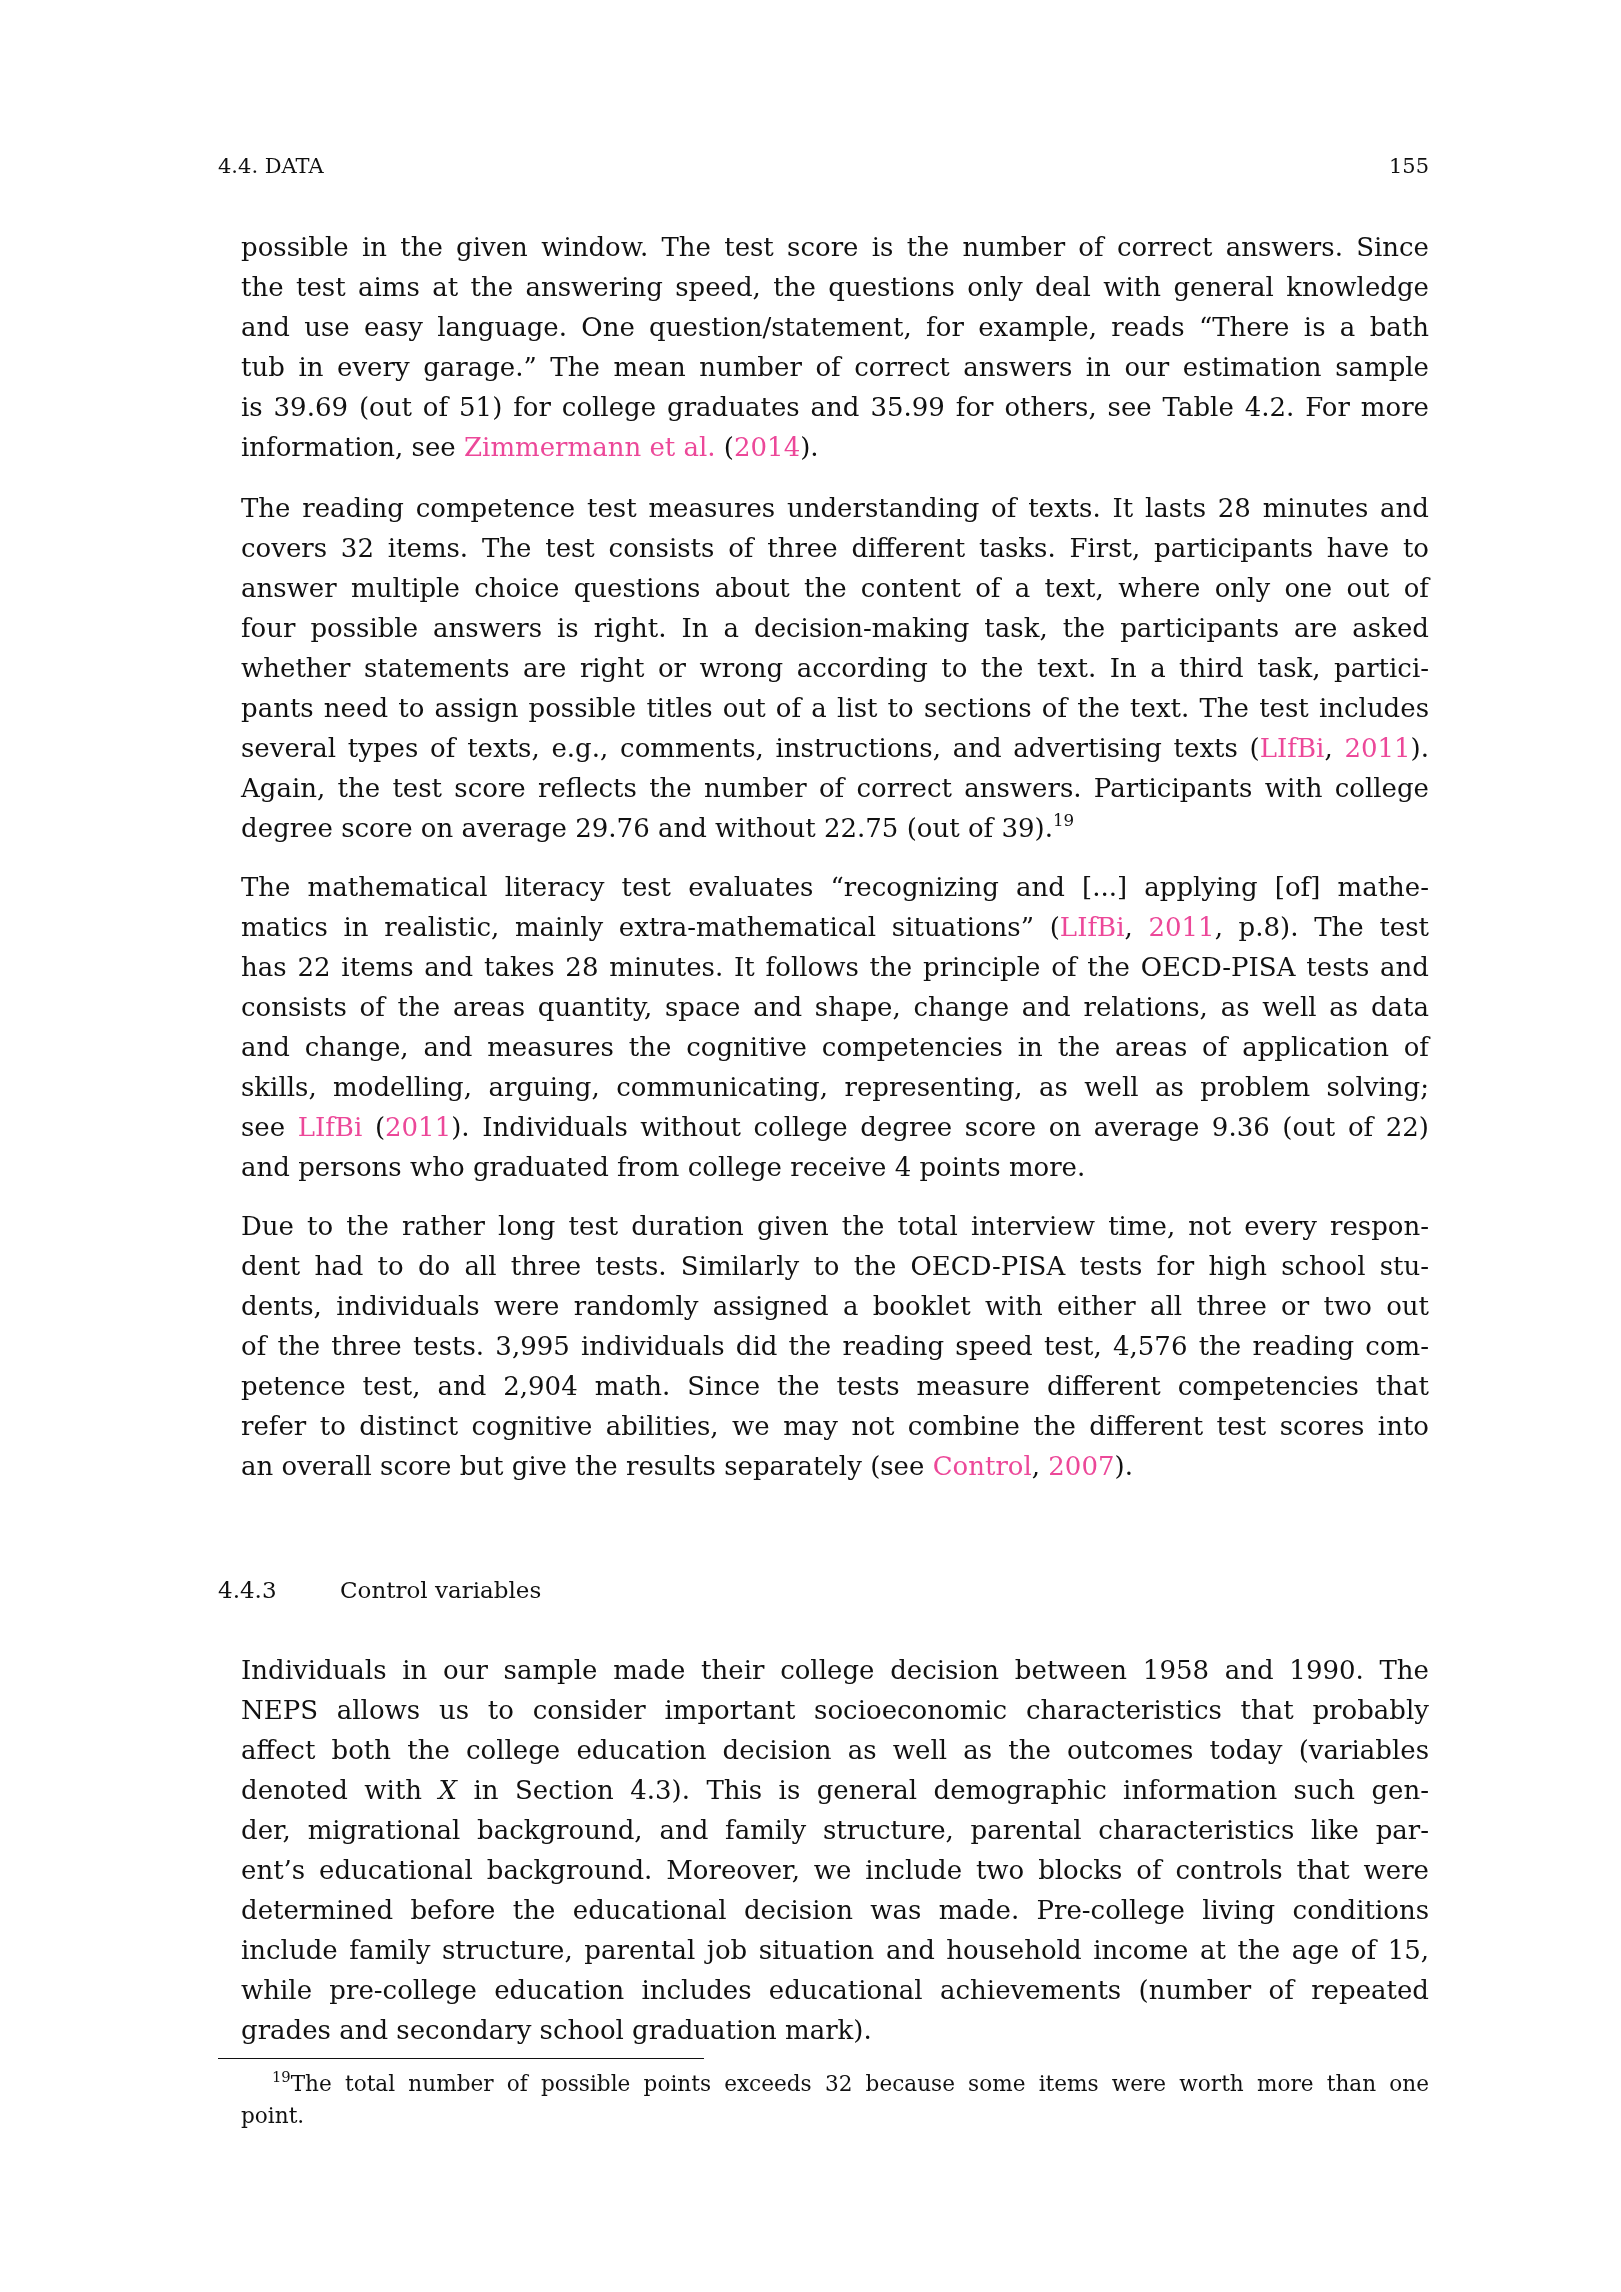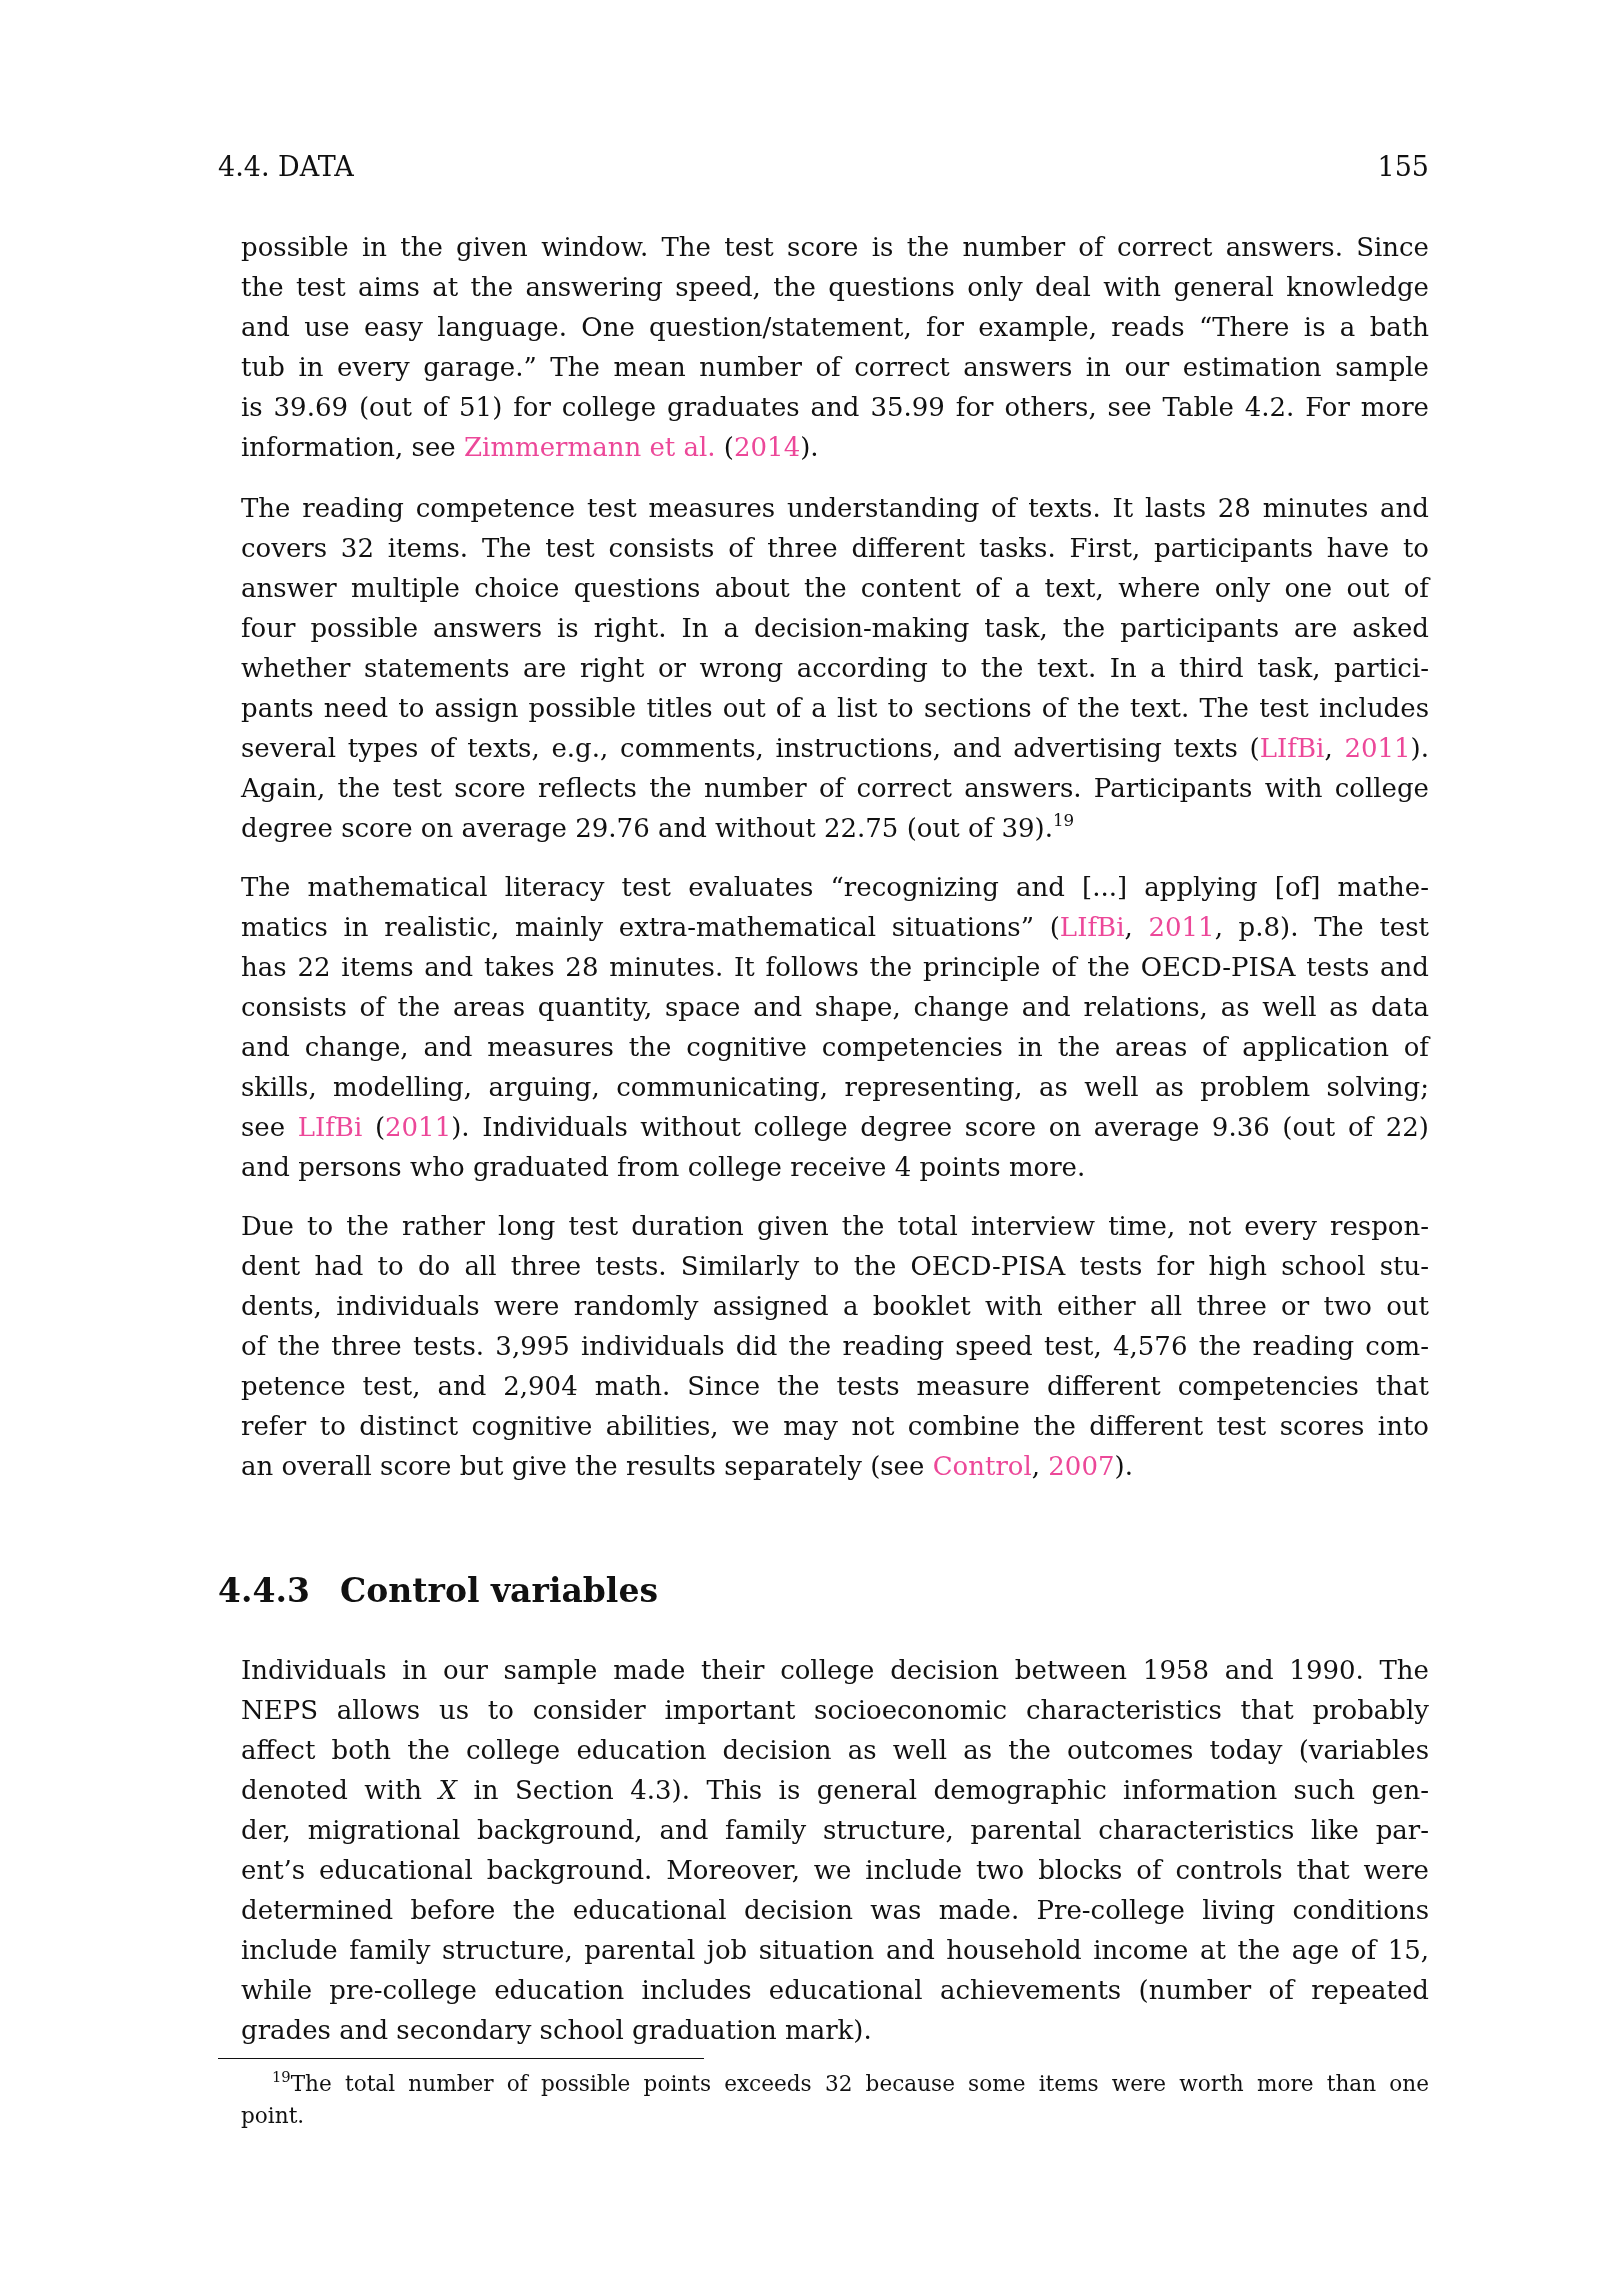--- a/index.html
+++ b/index.html
@@ -1,28 +1,28 @@
 <!DOCTYPE html>
 <html><head>
   <meta charset="utf-8">
   <style>
     html, body { margin: 0; padding: 0; background: #ffffff; }
     body { width: 1621px; height: 2293px; position: relative; overflow: hidden;
            font-family: "DejaVu Serif", "Liberation Serif", serif; color: #111111; }
     .page { position: absolute; left: 218px; top: 0; width: 1211px; }
     .running-head { position: absolute; top: 147px; left: 0; width: 1211px; height: 39px;
-                    font-size: 27px; line-height: 39px; }
+                    font-size: 21px; line-height: 39px; }
     .running-head .left { position: absolute; left: 0; top: 0; }
     .running-head .right { position: absolute; right: 0; top: 0; }
     .para { position: absolute; left: 0; width: 1211px; font-size: 26px; line-height: 40px; }
     .line { display: block; height: 40px; white-space: nowrap; text-align: justify; text-align-last: justify; margin-left: 23px; }
     .line.last { text-align-last: left; }
     a.cite { color: #ec4899; text-decoration: none; }
     sup.fn { font-size: 16.7px; vertical-align: 10.8px; line-height: 0; }
-    .heading { position: absolute; left: 0; top: 1566px; font-size: 33px; font-weight: bold; line-height: 49px; white-space: nowrap; }
+    .heading { position: absolute; left: 0; top: 1566px; font-size: 23px; font-weight: normal; line-height: 49px; white-space: nowrap; }
     .heading .num { display: inline-block; width: 122px; }
     .fn-rule { position: absolute; left: 0; top: 2058px; width: 486px; height: 0; border-top: 1.5px solid #111; }
     .footnote { position: absolute; left: 0; top: 2068px; width: 1211px; font-size: 21.6px; line-height: 32px; }
     .footnote .line { height: 32px; }
     .footnote .indent { padding-left: 31px; }
     .footnote sup { font-size: 14.7px; vertical-align: 8.8px; line-height: 0; }
   </style>
 </head>
 <body>
 

